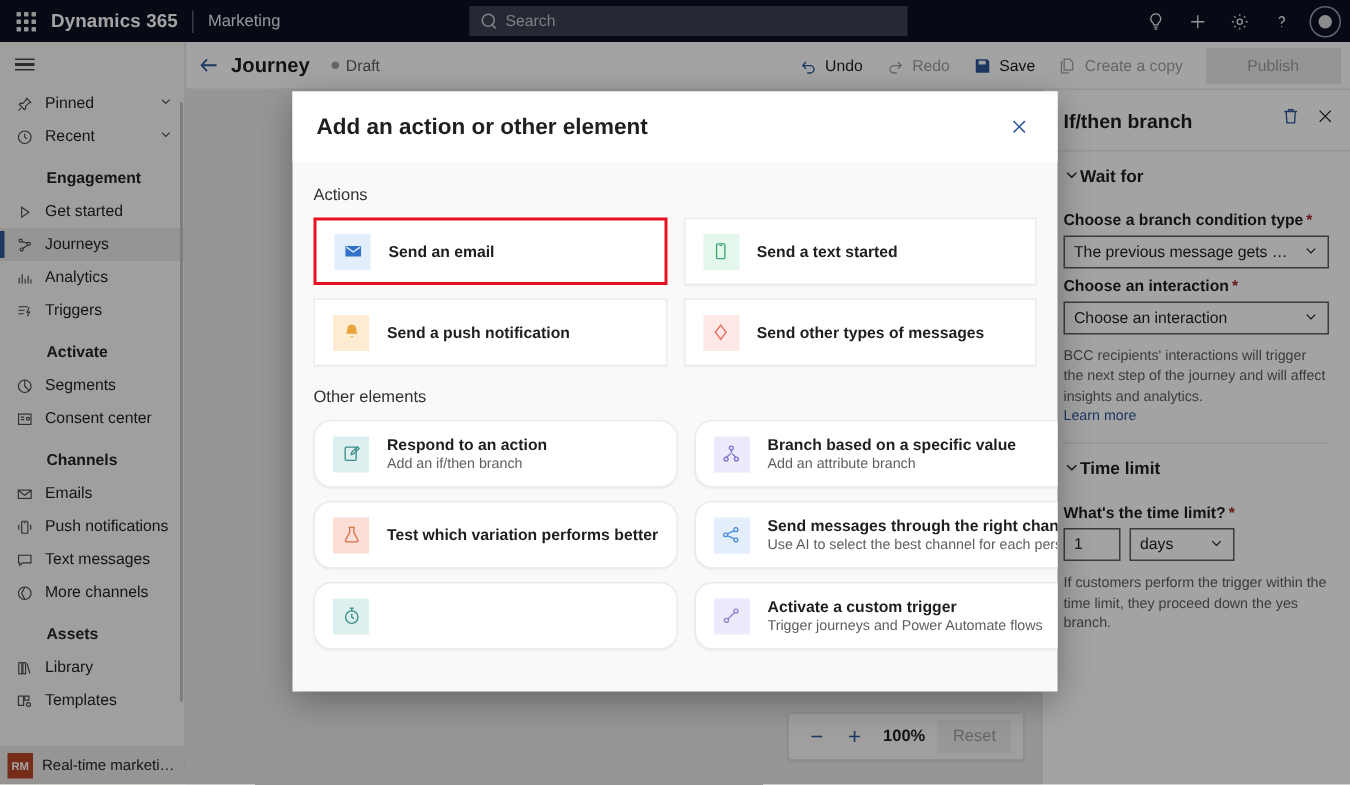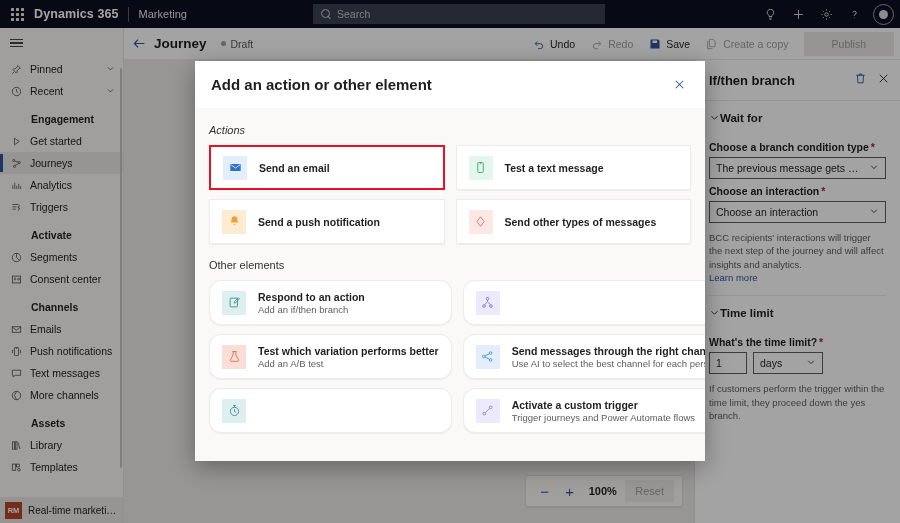--- a/index.html
+++ b/index.html
@@ -148,21 +148,21 @@
     background: #faf9f8; z-index: 60; box-shadow: 0 6px 22px rgba(0,0,0,.33);
     display: flex; flex-direction: column;
   }
   .modal-head {
     height: 47px; background: #fff; display: flex; align-items: center;
     padding: 0 14px 0 16px; flex: none;
   }
   .modal-title { font-size: 15px; font-weight: 700; color: #201f1e; }
   .modal-close { margin-left: auto; width: 24px; height: 24px; display:flex;align-items:center;justify-content:center; color:#2b579a; font-size:14px;}
   .modal-body { flex: 1; padding: 10px 14px 14px 14px; overflow: hidden; }
-  .sec-title { font-size: 11px; color: #323130; margin: 6px 0 9px 0; font-style: italic; }
+  .sec-title { font-size: 11px; color: #323130; margin: 6px 0 9px 0; }
   .grid { display: grid; grid-template-columns: 1fr 1fr; gap: 9px 11px; }
   .card {
     background: #fff; border: 1px solid #ececeb; height: 45px;
     display: flex; align-items: center; padding: 16px 12px; gap: 12px;
     box-shadow: 0 0.5px 1px rgba(0,0,0,.05);
   }
   .card.highlight { border: 2.5px solid #e81123; box-shadow: none; }
   .card-ico {
     width: 24px; height: 24px; flex: none; display: flex; align-items: center; justify-content: center;
   }
@@ -576,21 +576,21 @@
         </div>
 
         <div class="card">
           <span class="card-ico" style="background:#e3f7ec">
             <svg width="13" height="13" viewBox="0 0 16 16" fill="none" stroke="#3aa76d" stroke-width="1.1">
                 <rect x="4.6" y="1.9" width="6.8" height="12.2" rx="1"></rect>
                 <path d="M7 3.2h2"></path>
               </svg>
           </span>
           <span class="card-txt">
-            <span class="card-t">Test a text message</span>
+            <span class="card-t">Send a text started</span>
           </span>
         </div>
 
         <div class="card">
           <span class="card-ico" style="background:#fdecd2">
             <svg width="13" height="13" viewBox="0 0 16 16" fill="#e8a33d">
                 <path d="M8 1.6a3.6 3.6 0 0 0-3.6 3.6c0 3-1.2 4-1.2 4h9.6s-1.2-1-1.2-4A3.6 3.6 0 0 0 8 1.6z"></path>
                 <path d="M6.6 11.2a1.5 1.5 0 0 0 2.8 0z"></path>
               </svg>
           </span>
@@ -630,32 +630,35 @@
 
         <div class="card tall">
           <span class="card-ico" style="background:#eceafb">
             <svg width="13" height="13" viewBox="0 0 16 16" fill="none" stroke="#7a72cf" stroke-width="1.1">
                 <circle cx="8" cy="3.3" r="1.6"></circle>
                 <circle cx="3.8" cy="12.4" r="1.6"></circle>
                 <circle cx="12.2" cy="12.4" r="1.6"></circle>
                 <path d="M8 5v2.6M4.2 10.9L7.4 7.9M11.8 10.9L8.6 7.9"></path>
               </svg>
           </span>
+          <span class="card-txt">
+            <span class="card-t">Branch based on a specific value</span>
+            <span class="card-s">Add an attribute branch</span>
+          </span>
         </div>
 
         <div class="card tall">
           <span class="card-ico" style="background:#fbdfd6">
             <svg width="13" height="13" viewBox="0 0 16 16" fill="none" stroke="#d8724f" stroke-width="1.1">
                 <path d="M6.3 1.9v4.2L2.9 12.4c-.4.7.1 1.5.9 1.5h8.4c.8 0 1.3-.8.9-1.5L9.7 6.1V1.9"></path>
                 <path d="M5.4 1.9h5.2"></path>
               </svg>
           </span>
           <span class="card-txt">
             <span class="card-t">Test which variation performs better</span>
-            <span class="card-s">Add an A/B test</span>
           </span>
         </div>
 
         <div class="card tall">
           <span class="card-ico" style="background:#e4eefb">
             <svg width="13" height="13" viewBox="0 0 16 16" fill="none" stroke="#4a8ddb" stroke-width="1.1">
                 <circle cx="3.4" cy="8" r="1.6"></circle>
                 <circle cx="11.8" cy="3.8" r="1.6"></circle>
                 <circle cx="11.8" cy="12.2" r="1.6"></circle>
                 <path d="M4.9 7.2l5.5-2.6M4.9 8.8l5.5 2.6"></path>

